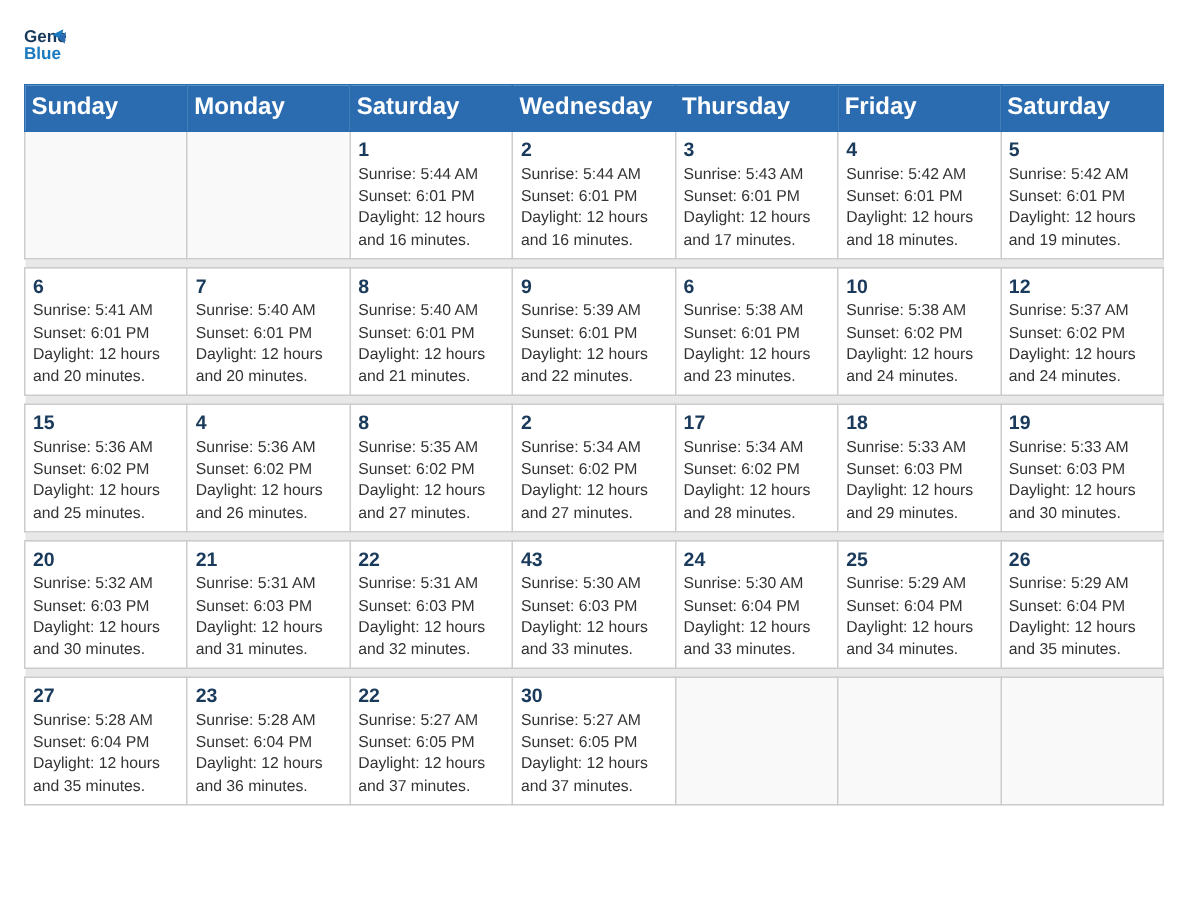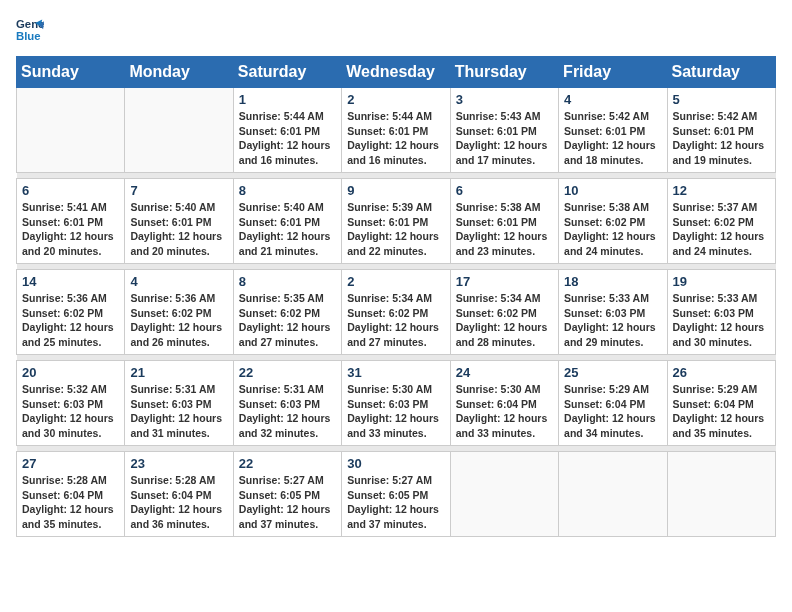--- a/index.html
+++ b/index.html
@@ -62,21 +62,20 @@
       font-size: 13px;
       font-weight: bold;
       color: #1a3a5c;
       display: block;
       margin-bottom: 2px;
     }
     .day-info {
       font-size: 10.5px;
       color: #333;
       line-height: 1.4;
-      font-weight: bold;
     }
     .empty-cell {
       background: #f9f9f9;
     }
     .row-separator {
       height: 6px;
       background: #e8e8e8;
     }
     .row-separator td {
       border: none;
@@ -174,21 +173,21 @@
         <td>
           <span class="day-number">12</span>
           <div class="day-info">Sunrise: 5:37 AM<br>Sunset: 6:02 PM<br>Daylight: 12 hours and 24 minutes.</div>
         </td>
       </tr>
       <tr class="row-separator">
         <td colspan="7"></td>
       </tr>
       <tr>
         <td>
-          <span class="day-number">14</span>
+          <span class="day-number">15</span>
           <div class="day-info">Sunrise: 5:36 AM<br>Sunset: 6:02 PM<br>Daylight: 12 hours and 25 minutes.</div>
         </td>
         <td>
           <span class="day-number">4</span>
           <div class="day-info">Sunrise: 5:36 AM<br>Sunset: 6:02 PM<br>Daylight: 12 hours and 26 minutes.</div>
         </td>
         <td>
           <span class="day-number">8</span>
           <div class="day-info">Sunrise: 5:35 AM<br>Sunset: 6:02 PM<br>Daylight: 12 hours and 27 minutes.</div>
         </td>
@@ -219,21 +218,21 @@
         </td>
         <td>
           <span class="day-number">21</span>
           <div class="day-info">Sunrise: 5:31 AM<br>Sunset: 6:03 PM<br>Daylight: 12 hours and 31 minutes.</div>
         </td>
         <td>
           <span class="day-number">22</span>
           <div class="day-info">Sunrise: 5:31 AM<br>Sunset: 6:03 PM<br>Daylight: 12 hours and 32 minutes.</div>
         </td>
         <td>
-          <span class="day-number">31</span>
+          <span class="day-number">43</span>
           <div class="day-info">Sunrise: 5:30 AM<br>Sunset: 6:03 PM<br>Daylight: 12 hours and 33 minutes.</div>
         </td>
         <td>
           <span class="day-number">24</span>
           <div class="day-info">Sunrise: 5:30 AM<br>Sunset: 6:04 PM<br>Daylight: 12 hours and 33 minutes.</div>
         </td>
         <td>
           <span class="day-number">25</span>
           <div class="day-info">Sunrise: 5:29 AM<br>Sunset: 6:04 PM<br>Daylight: 12 hours and 34 minutes.</div>
         </td>

